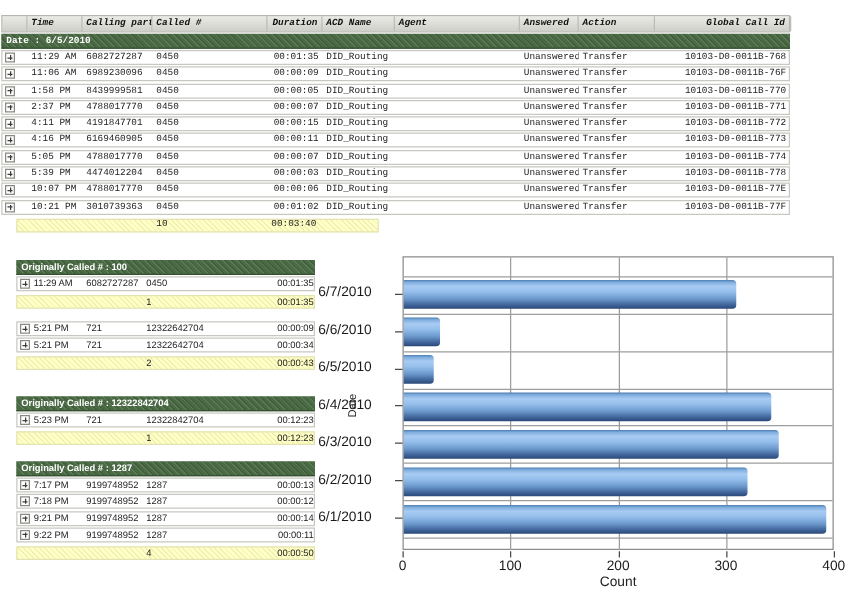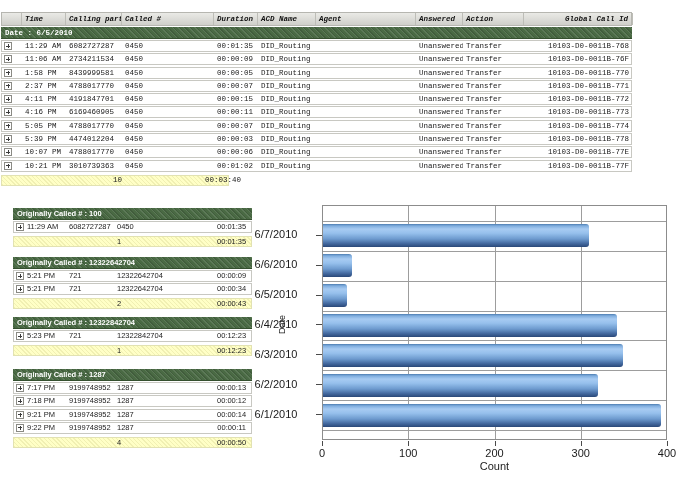--- a/index.html
+++ b/index.html
@@ -27,38 +27,38 @@
     border-bottom:1px solid #35502f;
   }
   .rows { margin-top:1px; }
   .trow {
     height:12px; background:#fff; border:1px solid #c8c8c2; margin-bottom:1.3px;
   }
   .cell {
     font-size:7.5px; line-height:10px; color:#222; padding-left:3px;
     white-space:nowrap; overflow:hidden;
   }
-  .c-duration, .c-total-duration { text-align:right; padding-right:8px; }
+  .c-duration, .c-total-duration { text-align:right; padding-right:3px; }
   .c-global-call-id { text-align:right; padding-right:4px; }
   .c-expand { padding-left:2px; }
   .plus {
     display:inline-block; width:8px; height:8px; margin-top:1px;
     border:1px solid #8a8a84;
     background:
       linear-gradient(#3c3c3c,#3c3c3c) center/4px 1px no-repeat,
       linear-gradient(#3c3c3c,#3c3c3c) center/1px 4px no-repeat,
       #fff;
   }
   .summary {
     display:grid; height:11px; margin-top:3px;
     background-color:#ffffc6;
     background-image:repeating-linear-gradient(45deg, rgba(190,185,110,.22) 0 1px, transparent 1px 3px);
     border:1px solid #e2e2b2;
   }
-  .main-summary { width:228px; grid-template-columns:108px 92px 40px; }
+  .main-summary { margin-left:12px; width:290px; grid-template-columns:108px 92px 40px; }
   .summary .cell { line-height:9px; }
   
   .mini { position:absolute; left:13px; width:239px; }
   .cols-mini { display:grid; grid-template-columns:10px 42px 48px 100px 40px; }
   .mini-summary { grid-template-columns:100px 100px 40px; }
   
   .plot { position:absolute; left:322px; top:205px; width:345px; height:235px; border:1px solid #8c8c8c; background:#fff; }
   .vgrid { position:absolute; top:0; bottom:0; width:1px; background:#9d9d9d; }
   .hgrid { position:absolute; left:0; right:0; height:1px; background:#9d9d9d; }
   .bar {
@@ -114,21 +114,21 @@
           <div class="cell c-duration">00:01:35</div>
           <div class="cell c-acd-name">DID_Routing</div>
           <div class="cell c-agent"></div>
           <div class="cell c-answered">Unanswered</div>
           <div class="cell c-action">Transfer</div>
           <div class="cell c-global-call-id">10103-D0-0011B-768</div>
         </div>
         <div class="trow cols-main">
           <div class="cell c-expand"><div class="plus"></div></div>
           <div class="cell c-time">11:06 AM</div>
-          <div class="cell c-calling-party">2734211534</div>
+          <div class="cell c-calling-party">6989230096</div>
           <div class="cell c-called">0450</div>
           <div class="cell c-duration">00:00:09</div>
           <div class="cell c-acd-name">DID_Routing</div>
           <div class="cell c-agent"></div>
           <div class="cell c-answered">Unanswered</div>
           <div class="cell c-action">Transfer</div>
           <div class="cell c-global-call-id">10103-D0-0011B-76F</div>
         </div>
         <div class="trow cols-main">
           <div class="cell c-expand"><div class="plus"></div></div>
@@ -246,21 +246,20 @@
             <div class="cell c-duration">00:01:35</div>
           </div>
         </div>
         <div class="summary cols-mini mini-summary">
           <div class="cell"></div>
           <div class="cell c-count">1</div>
           <div class="cell c-total-duration">00:01:35</div>
         </div>
       </div>
       <div class="mini" style="top: 256px;">
-        <div class="band">Originally Called # : 12322642704</div>
         <div class="rows">
           <div class="trow cols-mini">
             <div class="cell c-expand"><div class="plus"></div></div>
             <div class="cell c-time">5:21 PM</div>
             <div class="cell c-calling-party">721</div>
             <div class="cell c-called">12322642704</div>
             <div class="cell c-duration">00:00:09</div>
           </div>
           <div class="trow cols-mini">
             <div class="cell c-expand"><div class="plus"></div></div>

